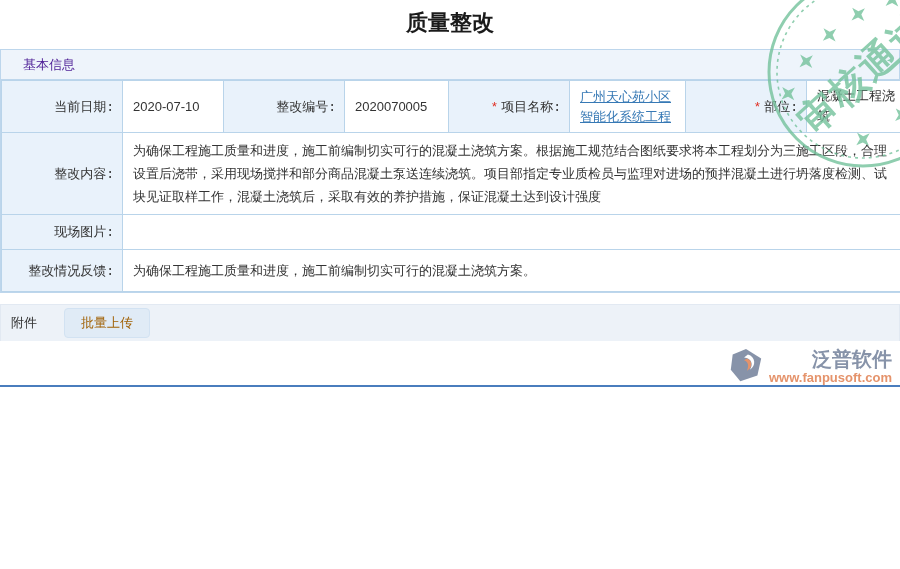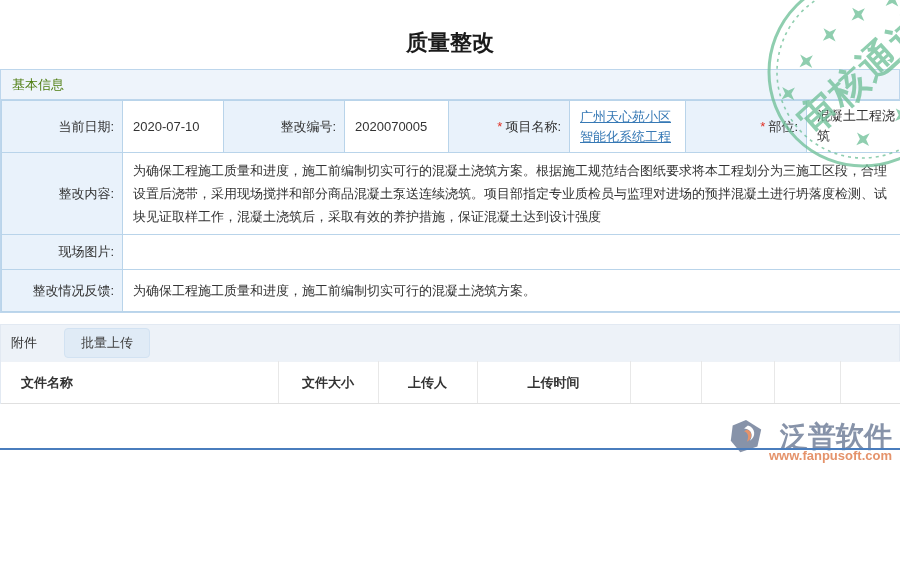--- a/index.html
+++ b/index.html
@@ -4,70 +4,70 @@
 <style>
   * { margin:0; padding:0; box-sizing:border-box; }
   html,body { width:900px; height:569px; }
   body {
     font-family: "Liberation Sans", "DejaVu Sans", sans-serif;
     background:#ffffff; color:#333; overflow:hidden; position:relative;
     font-size:13px;
   }
   .page-title {
     text-align:center; font-size:22px; font-weight:bold; color:#1a1a1a;
-    padding-top:8px; height:49px;margin-top:20px;
+    padding-top:8px; height:49px;
   }
   
   .stamp {
     position:absolute; left:763px; top:-28px; width:200px; height:200px;
     pointer-events:none; opacity:0.8; z-index:50;
   }
   
   .section1 {
     margin:0; border:1px solid #bdd6ec;
   }
   .section1-header {
-    background:#eef4fb; height:30px; line-height:30px; padding-left:11px;
-    color:#4d7c0f; border-bottom:1px solid #bdd6ec;
+    background:#eef4fb; height:30px; line-height:30px; padding-left:22px;
+    color:#4c1d95; border-bottom:1px solid #bdd6ec;
   }
   table.form { width:100%; border-collapse:collapse; table-layout:fixed; }
   table.form td { border:1px solid #b9d4ea; vertical-align:middle; }
   td.lbl {
-    background:#e9f2fb; text-align:right; padding:4px 8px 4px 4px; color:#333;
+    background:#e9f2fb; text-align:right; padding:4px 8px 4px 4px; color:#333;font-family:Liberation Mono, monospace;
   }
   td.lbl-empty { background:#e9f2fb; }
   td.val { background:#fff; text-align:left; padding:4px 6px 4px 10px; }
   td.val.long { line-height:23px; padding:6px 14px 6px 10px; }
   .req { color:#e03024; margin-right:3px; }
   a.proj-link { color:#3779b5; text-decoration:underline; line-height:20px; }
   .wrap2 { line-height:20px;font-family:Liberation Mono, monospace; }
   
   .section2 { margin-top:11px; border:1px solid #e2e9f2; border-bottom:none; }
   .section2-header {
     background:#edf2f8; height:36px; display:flex; align-items:center;
     padding-left:10px; gap:27px;
   }
   .batch-btn {
-    display:inline-block; background:#e0ebf6; color:#404040;
+    display:inline-block; background:#e0ebf6; color:#a16207;
     border:1px solid #d2e2f2; border-radius:4px; padding:5px 16px;
     font-size:13px; cursor:pointer;
   }
   table.att { width:100%; border-collapse:collapse; table-layout:fixed; background:#fff; }
   table.att th {
     font-weight:bold; color:#333; height:42px; font-size:13px;
     border-right:1px solid #e8e8e8; border-bottom:1px solid #e0e0e0;
     border-top:1px solid #eef2f7; text-align:center;
   }
   table.att th:last-child { border-right:none; }
   table.att th.first { text-align:left; padding-left:20px; }
   
   .footer-area { height:50px; position:relative; }
   .brand { position:absolute; right:8px; top:6px; display:flex; align-items:center; }
   .brand-txt { text-align:right; }
-  .brand-name { font-size:28px; font-weight:bold; color:#8793a9; line-height:22px;margin-top:16px; }
+  .brand-name { font-size:20px; font-weight:bold; color:#8793a9; line-height:22px; }
   .brand-url { font-size:13px; font-weight:bold; color:#e5936b; line-height:15px; }
   .bottom-line { position:absolute; left:0; bottom:4px; width:900px; height:2px; background:#4a7dbd; }
 </style>
 </head>
 <body>
 
 <div class="page-title">质量整改</div>
 
 <div class="stamp">
   <svg width="200" height="200" viewBox="0 0 200 200">
@@ -127,44 +127,20 @@
     </tr>
   </tbody>
     </table>
 </div>
 
 <div class="section2">
   <div class="section2-header">
     <span>附件</span>
     <span class="batch-btn">批量上传</span>
   </div>
-  <table class="att">
-    <colgroup>
-      <col style="width:277px">
-        <col style="width:100px">
-        <col style="width:99px">
-        <col style="width:153px">
-      <col style="width:71px">
-        <col style="width:73px">
-        <col style="width:66px">
-        <col style="width:61px">
-    </colgroup>
-    <tbody>
-        <tr>
-      <th class="first">文件名称</th>
-      <th>文件大小</th>
-      <th>上传人</th>
-      <th>上传时间</th>
-      <th></th>
-      <th></th>
-      <th></th>
-      <th></th>
-    </tr>
-  </tbody>
-    </table>
 </div>
 
 <div class="footer-area">
   <div class="brand">
     <svg width="38" height="38" viewBox="0 0 40 40" style="margin-right:4px">
       <path d="M20 2 L36 12 L32 30 L14 36 L4 24 L6 8 Z" fill="#8793a9"></path>
       <path d="M22 8 C30 10 31 20 24 24 C28 18 26 12 18 11 Z" fill="#ffffff"></path>
       <path d="M21 12 C27 14 27 22 21 25 C23 20 23 16 18 14 Z" fill="#e5936b"></path>
     </svg>
     <div class="brand-txt">

